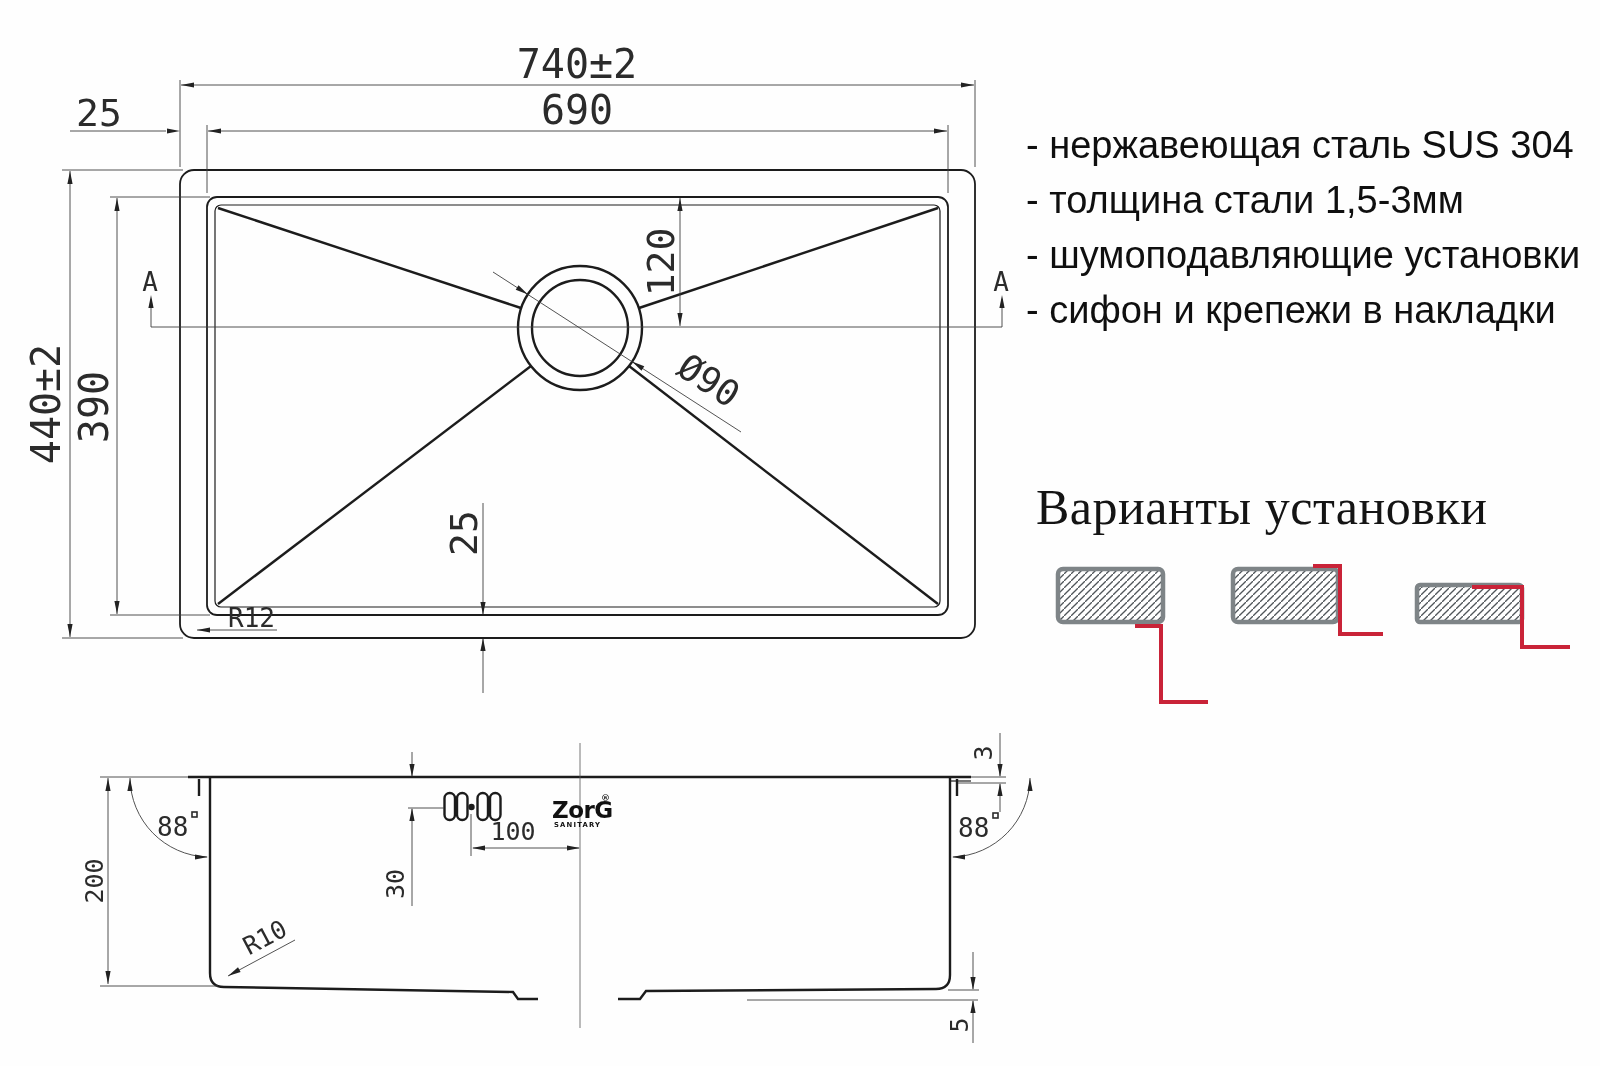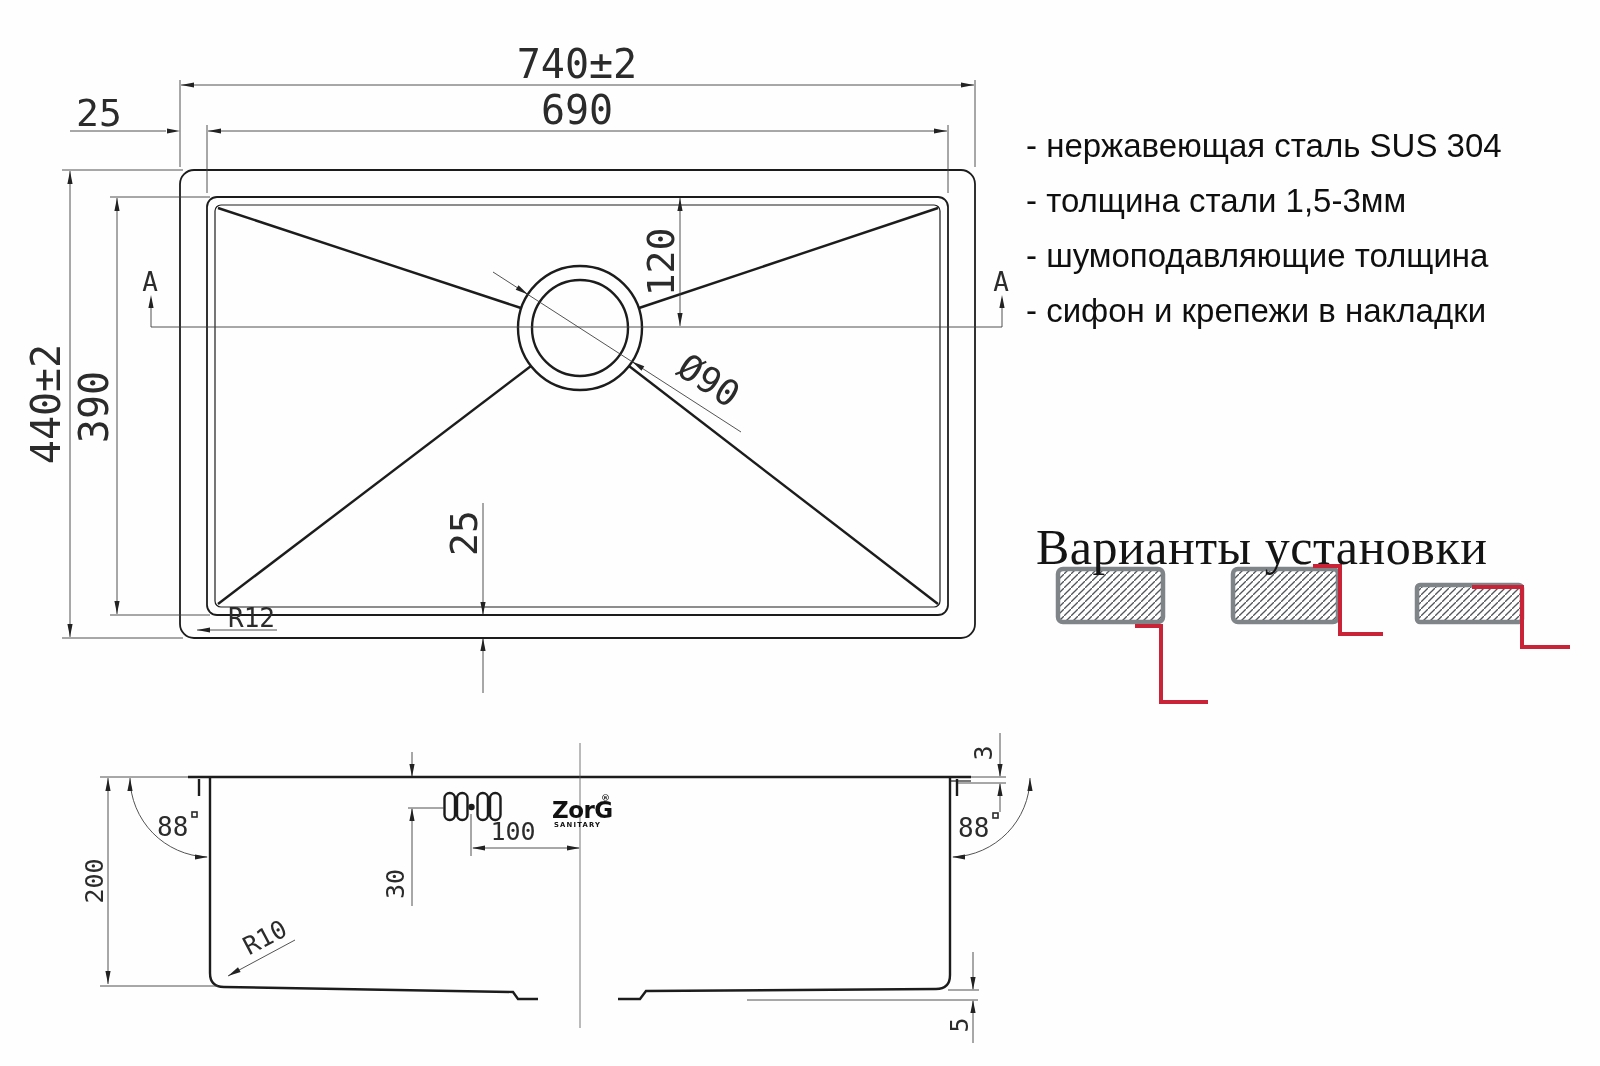--- a/index.html
+++ b/index.html
@@ -1,23 +1,23 @@
 <!DOCTYPE html>
 <html><head>
 <meta charset="utf-8">
 <style>
   html,body{margin:0;padding:0;background:#ffffff;}
   .stage{position:relative;width:1600px;height:1066px;background:#fefefe;overflow:hidden;
          font-family:"Liberation Sans",sans-serif;}
   .stage svg{position:absolute;left:0;top:0;}
   .dimtxt{font-family:"DejaVu Sans Mono",monospace;fill:#2b2b2b;}
-  .specs{position:absolute;left:1026px;top:118px;font-size:33px;line-height:55px;
+  .specs{position:absolute;left:1026px;top:118px;font-size:38px;line-height:55px;
          color:#0f0f0f;white-space:nowrap;}
   .install-title{position:absolute;left:1036px;top:478px;font-family:"Liberation Serif",serif;
-         font-size:50px;letter-spacing:0.5px;color:#141414;white-space:nowrap;margin-top:40px;}
+         font-size:50px;letter-spacing:0.5px;color:#141414;white-space:nowrap;}
   .thin{stroke:#3f3f3f;stroke-width:0.9;fill:none;}
   .thick{stroke:#1c1c1c;stroke-width:2.4;fill:none;}
   .med{stroke:#1c1c1c;stroke-width:1.8;fill:none;}
   .fine{stroke:#1c1c1c;stroke-width:1.2;fill:none;}
   .arr{fill:#222;stroke:none;}
 </style>
 </head>
 <body>
 
 <div class="stage">
@@ -234,19 +234,19 @@
     <g>
       <rect x="1417" y="585" width="105" height="37" rx="3" fill="url(#hatch)" stroke="#7e8487" stroke-width="4.5"></rect>
       <path d="M1472,587 L1522,587 L1522,647 L1570,647" fill="none" stroke="#c92338" stroke-width="4"></path>
     </g>
   </g>
 </svg>
 
 <div class="specs">
   <div>- нержавеющая сталь SUS 304</div>
   <div>- толщина стали 1,5-3мм</div>
-  <div>- шумоподавляющие толщина</div>
+  <div>- шумоподавляющие установки</div>
   <div>- сифон и крепежи в накладки</div>
 </div>
 
 <div class="install-title">Варианты установки</div>
 
 </div>
 
 </body></html>

